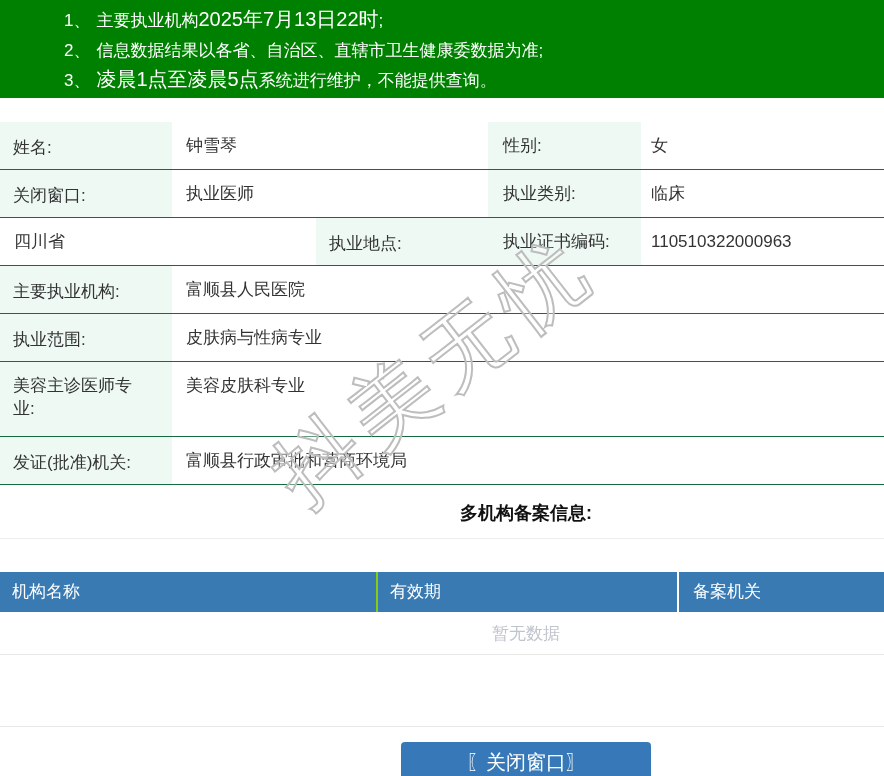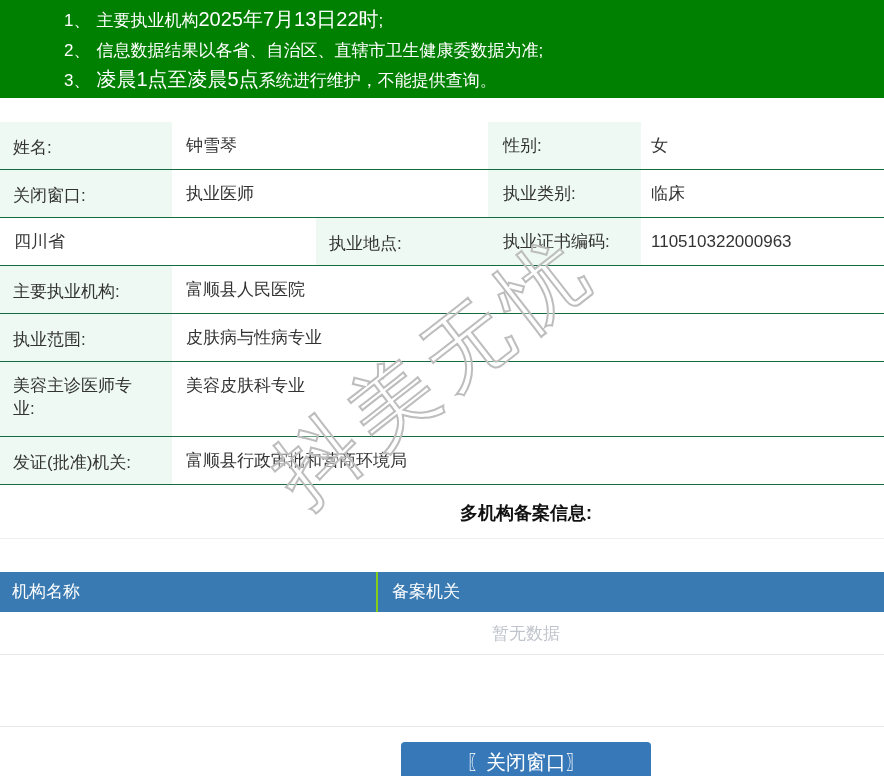--- a/index.html
+++ b/index.html
@@ -127,20 +127,21 @@
         <div class="cell val1 wide">富顺县行政审批和营商环境局</div>
       </div>
 
     </div>
 
     <div class="section-heading">多机构备案信息:</div>
     <div class="thin-line"></div>
 
     <div class="reg-header">
       <div class="reg-col c1">机构名称</div>
+      <div class="reg-col c2">有效期</div>
       <div class="reg-col c3">备案机关</div>
     </div>
     <div class="reg-empty">暂无数据</div>
 
     <div class="footer-line"></div>
     <div class="footer">
       <button class="close-btn">〖关闭窗口〗</button>
     </div>
 
   </div>

